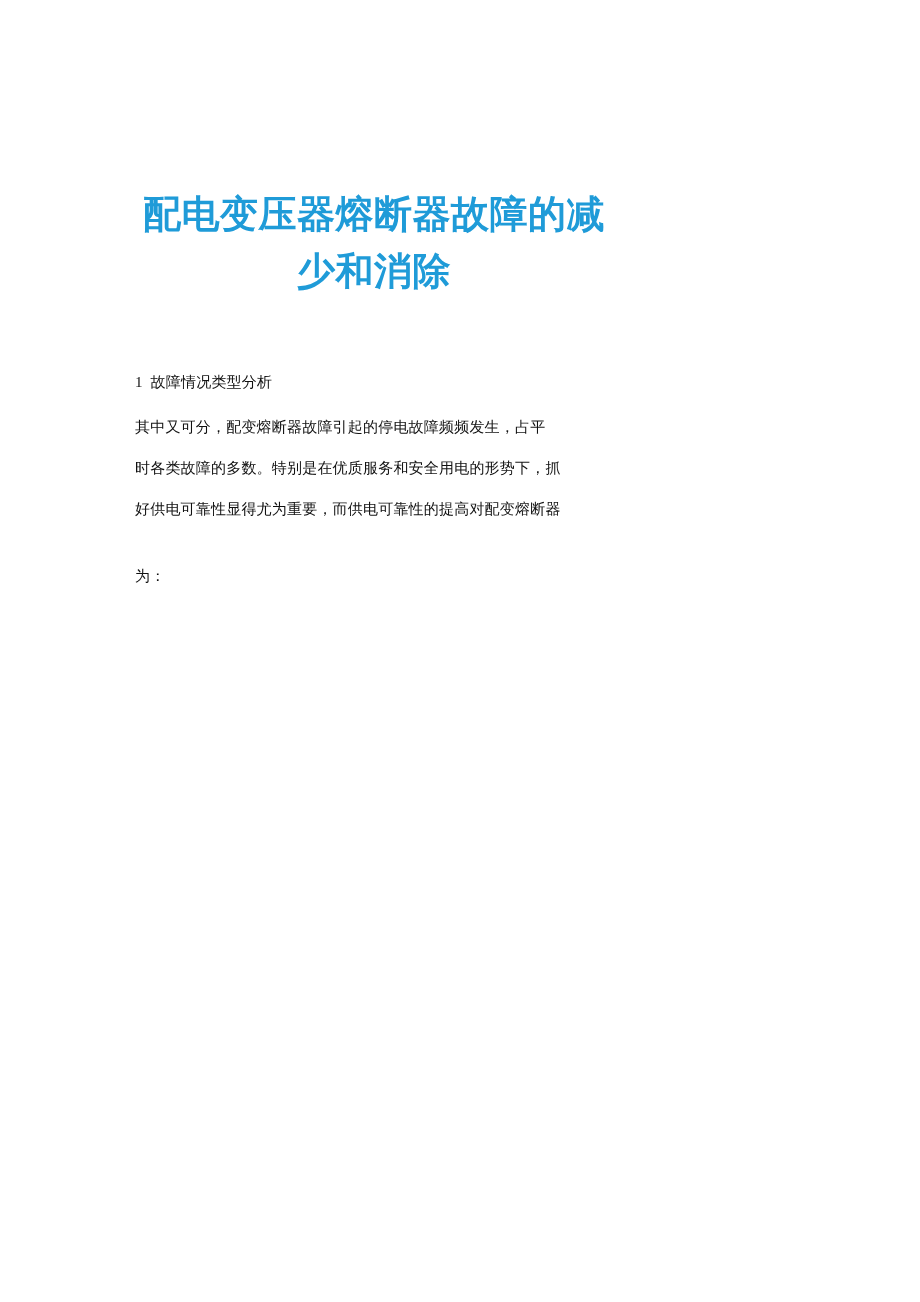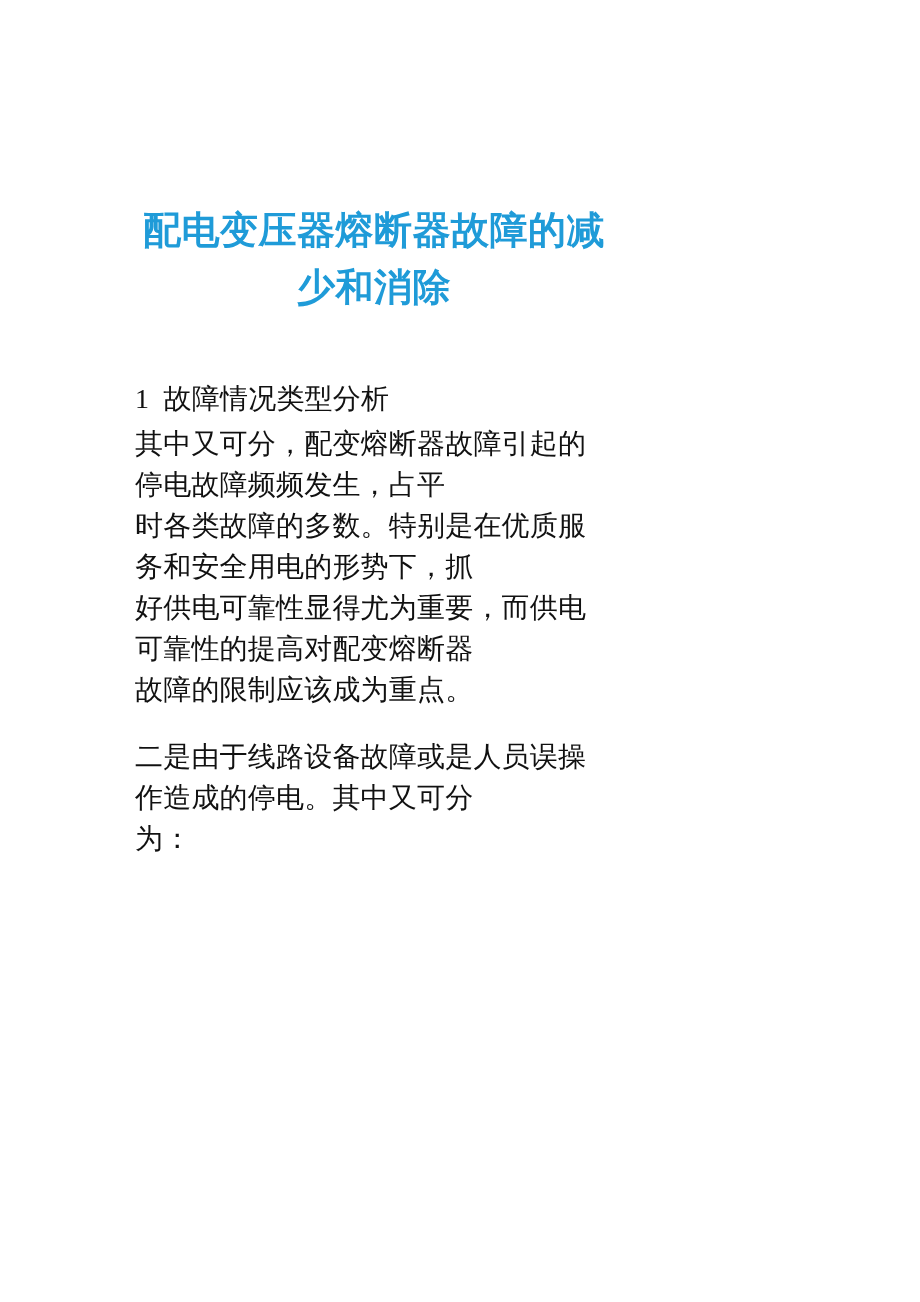--- a/index.html
+++ b/index.html
@@ -11,39 +11,39 @@
     width: 920px;
     height: 1302px;
     font-family: "Liberation Serif", "DejaVu Serif", serif;
     color: #000000;
     overflow: hidden;
   }
   .page {
     width: 748px;
     height: 1302px;
     box-sizing: border-box;
-    padding: 16px 135px;
+    padding: 0 135px;
     position: relative;
   }
   .doc-title {
     margin: 0;
     padding-top: 186px;
     text-align: center;
     font-family: "DejaVu Sans", "Liberation Sans", sans-serif;
     font-weight: bold;
     font-size: 38px;
     line-height: 1.5;
     color: #1F9BD8;
     letter-spacing: 0.5px;
   }
   .body-block {
     margin-top: 62px;
   }
   .line {
-    font-size: 28px;
+    font-size: 15px;
     line-height: 41px;
     color: #111111;
     letter-spacing: 0.2px;
     white-space: pre-wrap;
   }
   .para {
     margin: 0 0 26px 0;
   }
   .para .line {
     display: block;
@@ -60,21 +60,19 @@
   <h1 class="doc-title" style="color: rgb(31, 155, 216);">配电变压器熔断器故障的减少和消除</h1>
 
   <div class="body-block">
       <div class="para heading-line">
         <span class="line">1  故障情况类型分析</span>
       </div>
       <div class="para">
         <span class="line">其中又可分，配变熔断器故障引起的停电故障频频发生，占平</span>
         <span class="line">时各类故障的多数。特别是在优质服务和安全用电的形势下，抓</span>
         <span class="line">好供电可靠性显得尤为重要，而供电可靠性的提高对配变熔断器</span>
-        <span class="line">故障的限制应该成为重点。</span>
       </div>
       <div class="para">
-        <span class="line">二是由于线路设备故障或是人员误操作造成的停电。其中又可分</span>
         <span class="line">为：</span>
       </div>
     </div>
 
 </div>
 
 </body></html>

